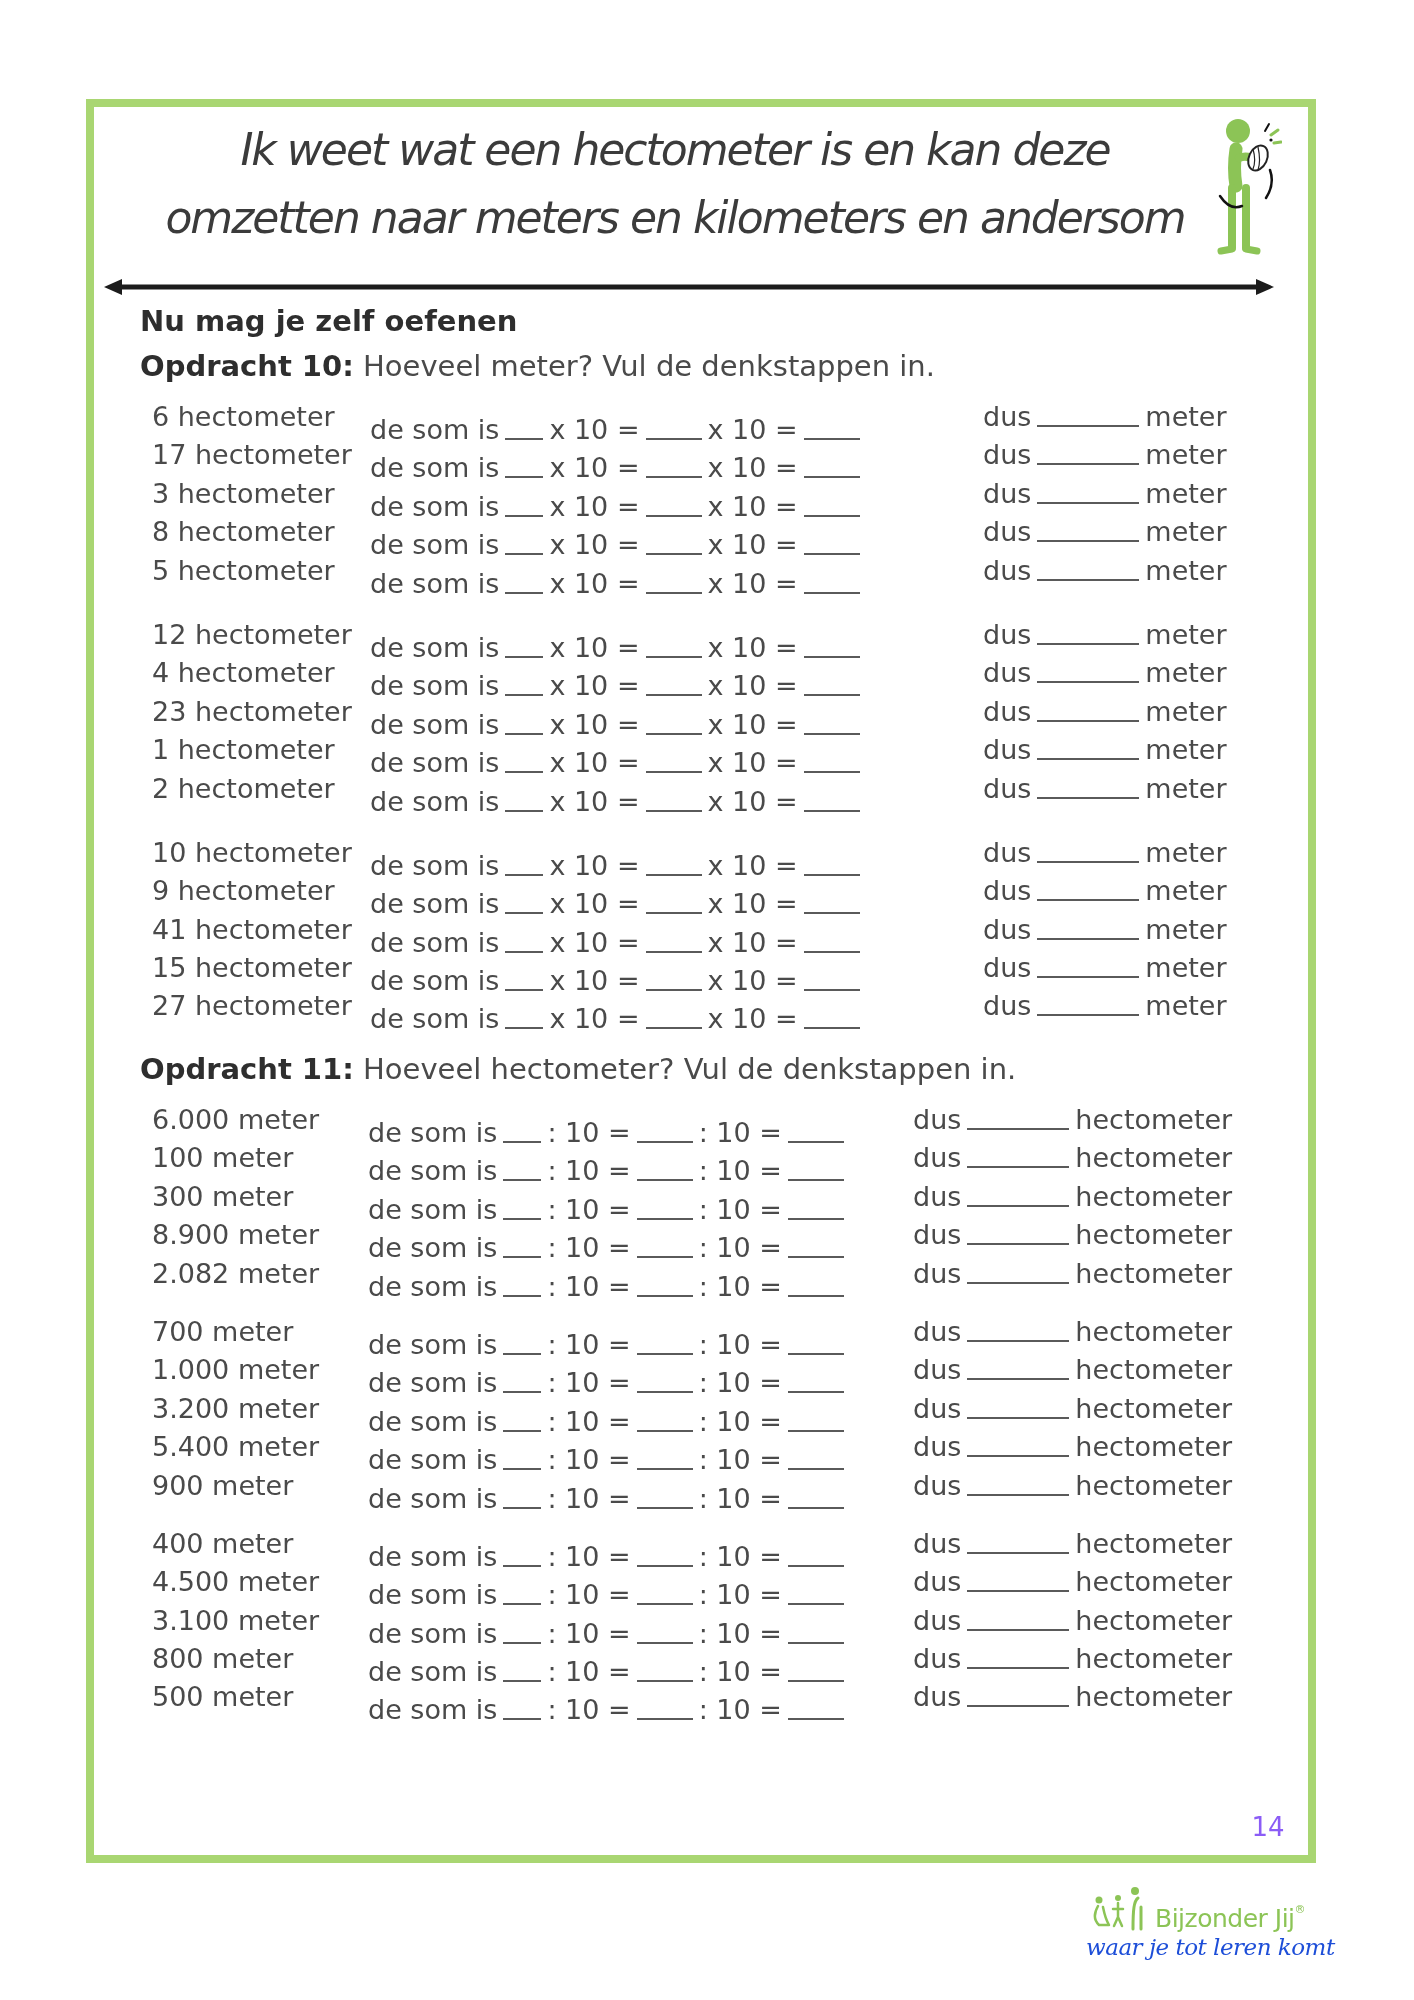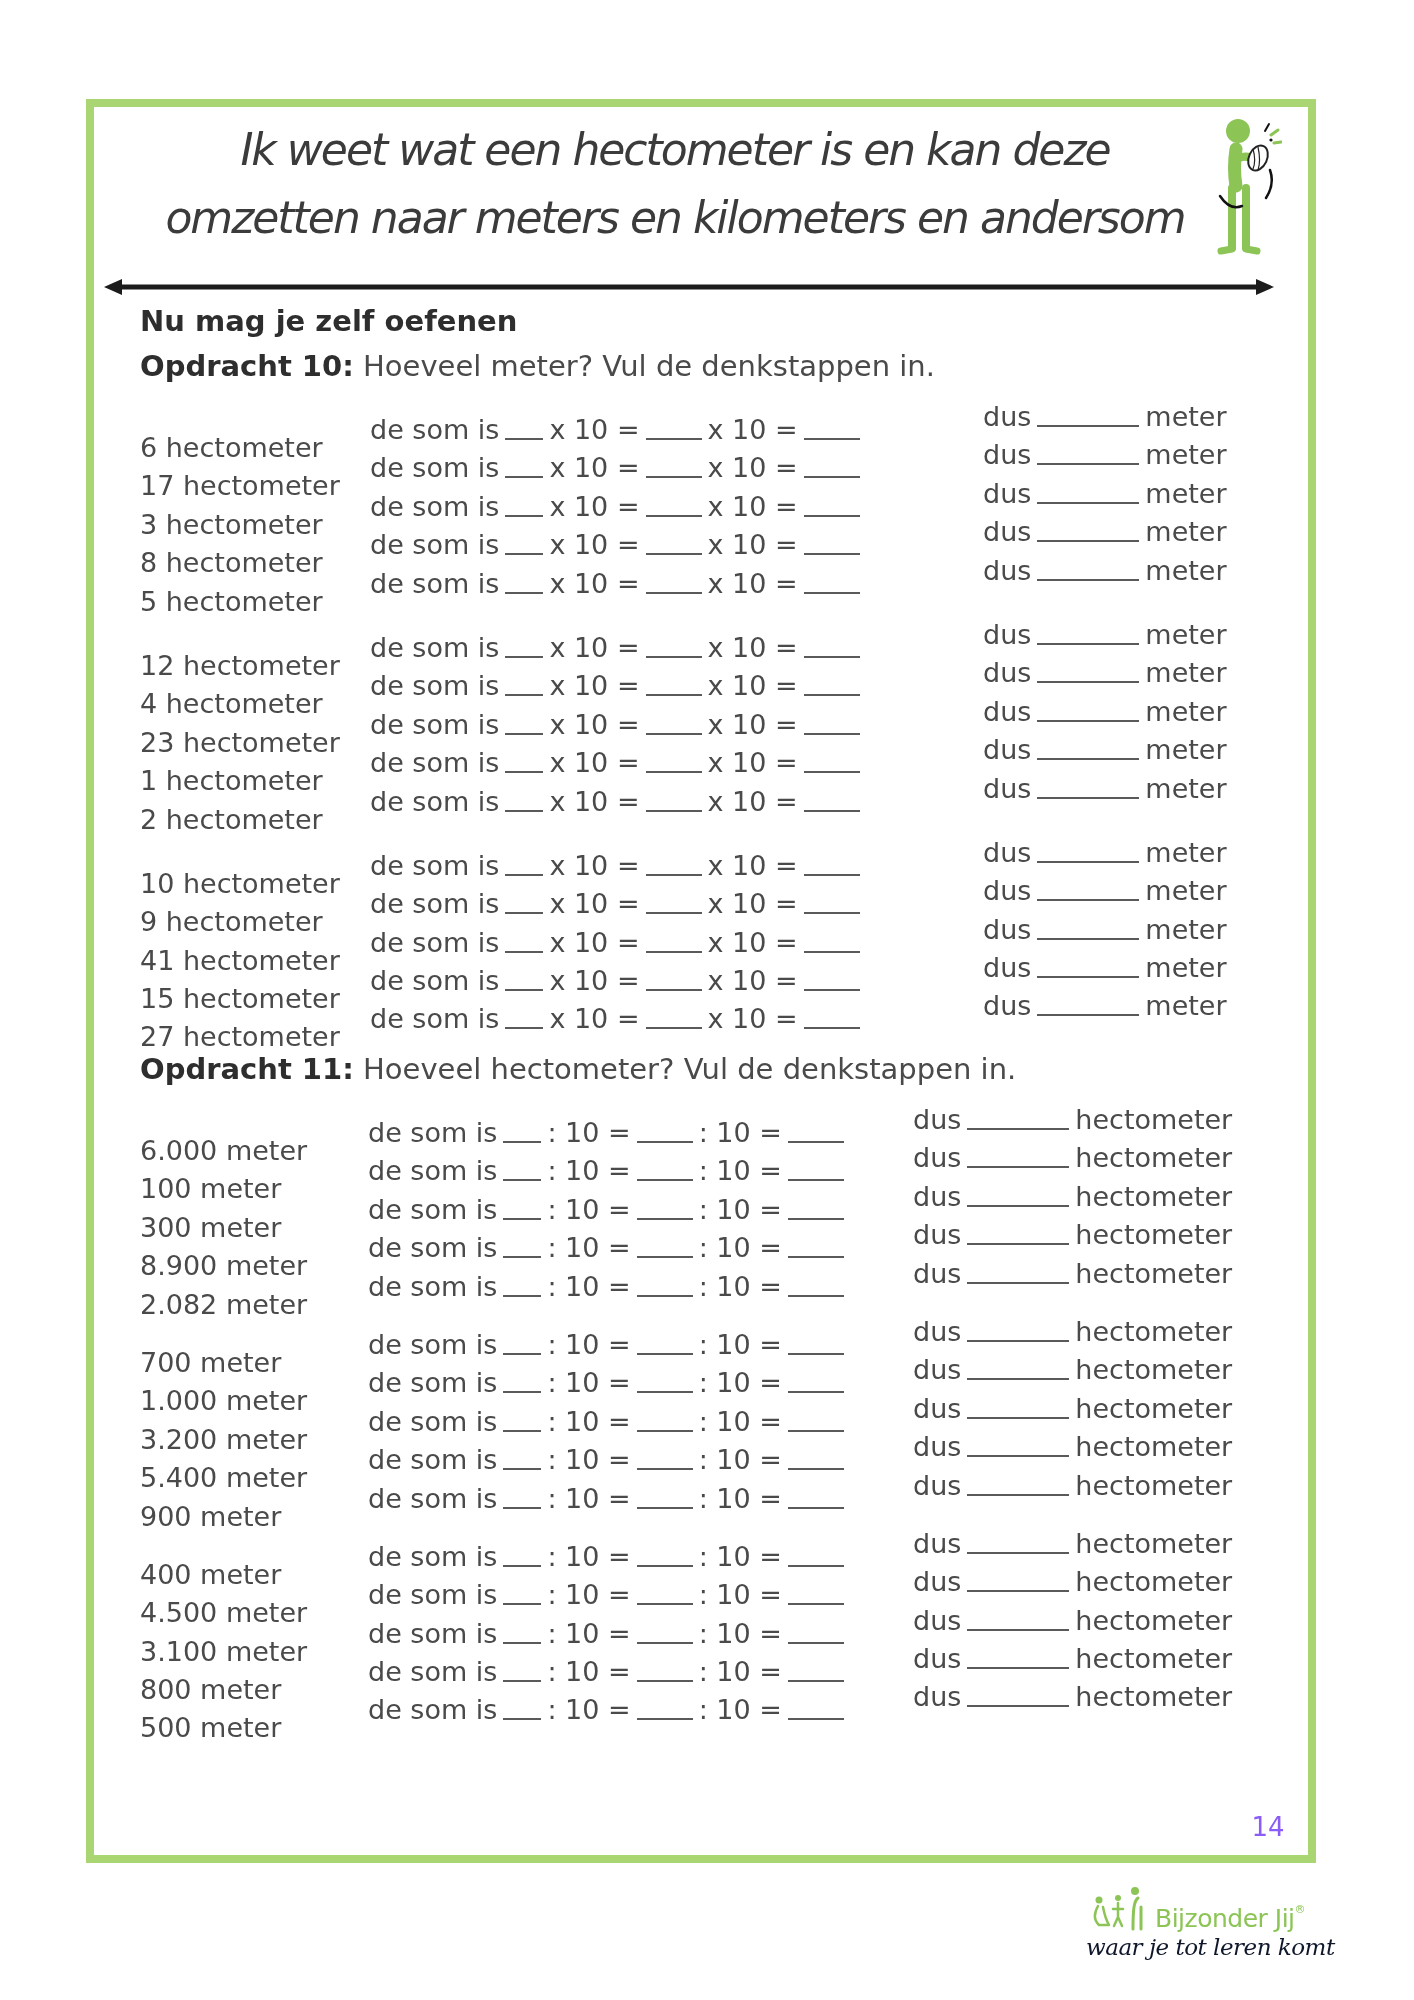--- a/index.html
+++ b/index.html
@@ -25,21 +25,21 @@
   #sec10{top:346px;}
   #sec11{top:1049px;}
   .sec-heading{font-size:29px;color:#4a4a4a;height:52px;line-height:40px;white-space:nowrap;}
   .sec-heading b{color:#2e2e2e;margin-top:36px;}
   .group{margin-bottom:26px;}
   #sec11 .group{margin-bottom:20px;}
   .row{
     position:relative;height:38.4px;line-height:38.4px;font-size:27px;
     color:#4a4a4a;white-space:nowrap;
   }
-  .c-label{position:absolute;left:0;top:0;margin-top:31px;}
+  .c-label{position:absolute;left:12px;top:0;}
   .c-som{position:absolute;left:230px;top:1px;margin-top:12px;}
   #sec11 .c-som{left:228px;}
   .c-dus{position:absolute;top:0;}
   #sec10 .c-dus{left:843px;}
   #sec11 .c-dus{left:773px;}
   .blank{
     display:inline-block;border-bottom:2px solid #5a5a5a;height:20px;
     vertical-align:-1px;margin:0 6px;
   }
   .b1{width:38px;}
@@ -52,21 +52,21 @@
   }
   .logo-figures{position:absolute;left:1090px;top:1885px;}
   .logo-text{
     position:absolute;left:1155px;top:1903px;font-size:25px;letter-spacing:-0.5px;
     color:#8cc456;white-space:nowrap;
   }
   .logo-text sup{font-size:11px;vertical-align:14px;}
   .logo-tagline{
     position:absolute;left:1086px;top:1934px;width:222px;text-align:left;
     font-family:"DejaVu Serif","Liberation Serif",serif;font-style:italic;
-    font-size:23px;letter-spacing:-0.5px;color:#0f172a;white-space:nowrap;
+    font-size:23px;letter-spacing:-0.5px;color:#1d4ed8;white-space:nowrap;
   }
 </style>
 </head>
 <body>
 
 <div class="frame"></div>
 
 <div class="title">
   <div>Ik weet wat een hectometer is en kan deze</div>
   <div>omzetten naar meters en kilometers en andersom</div>

